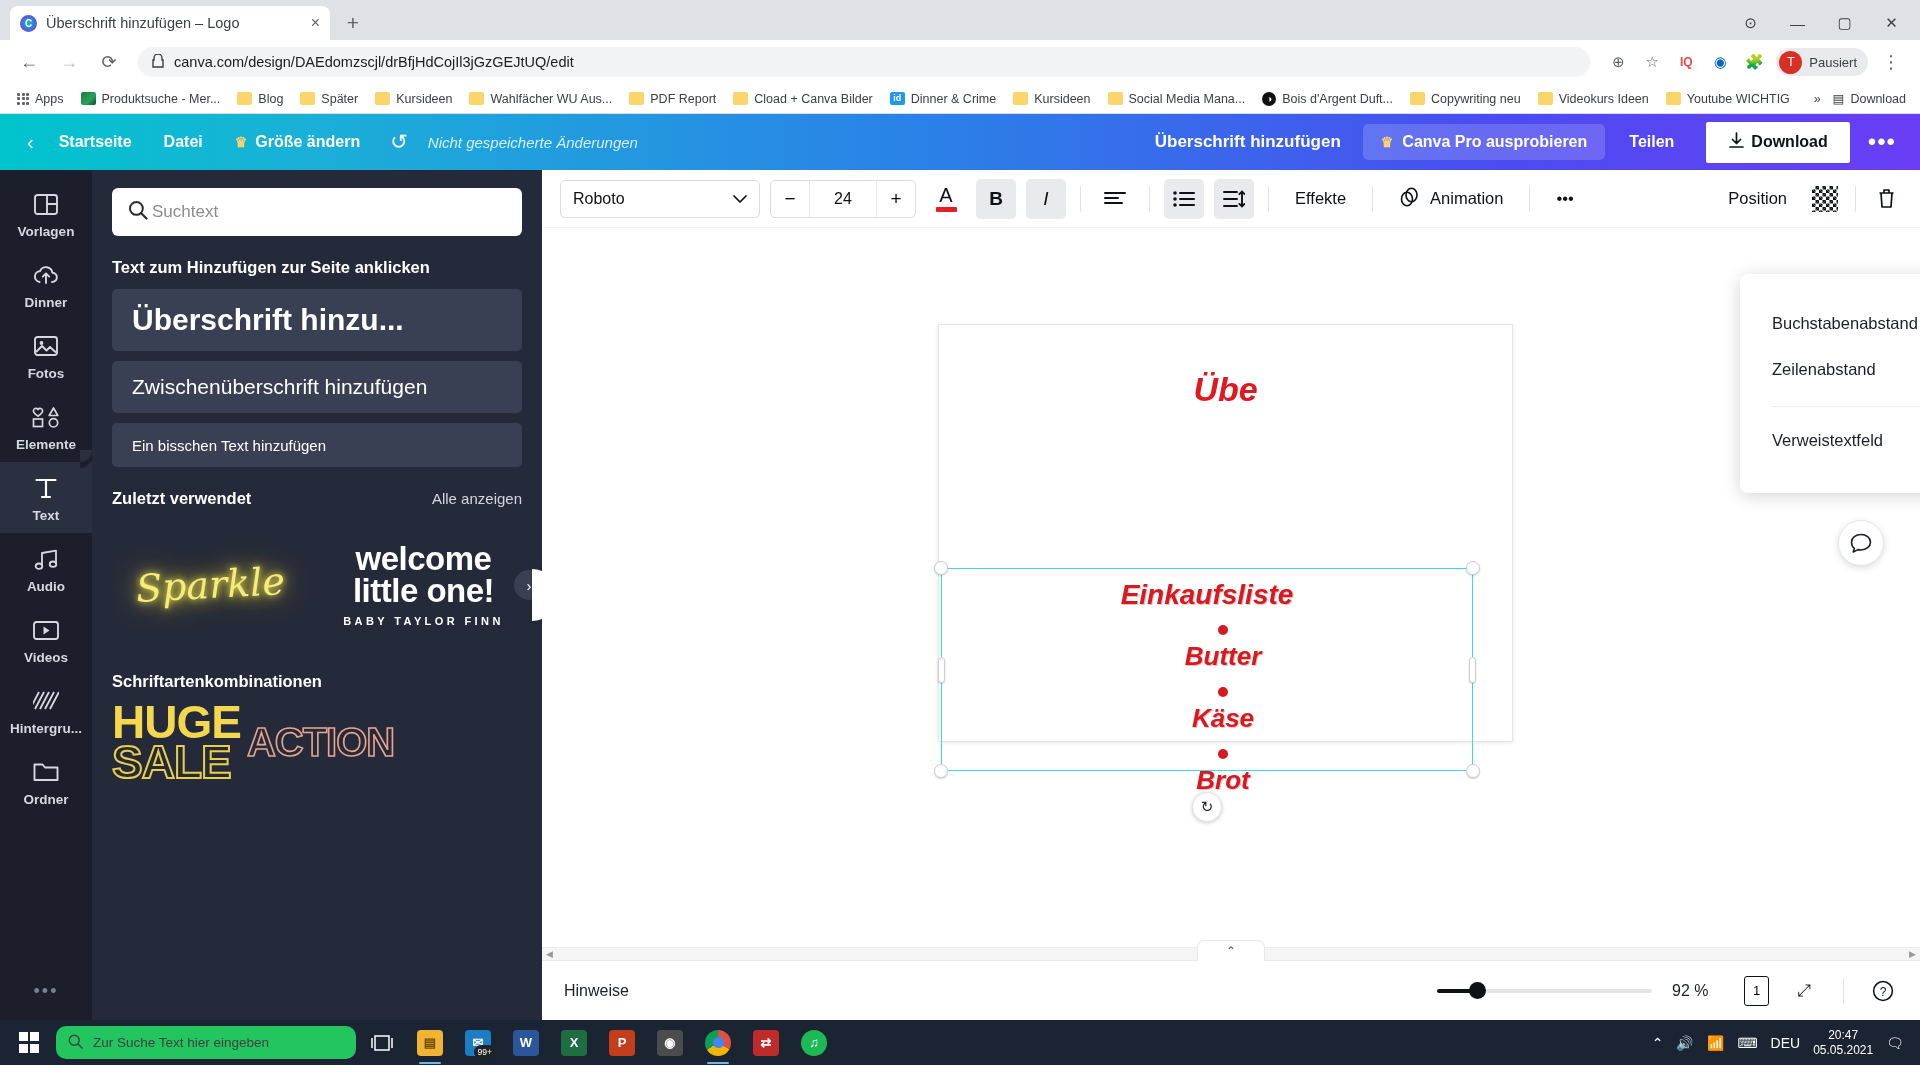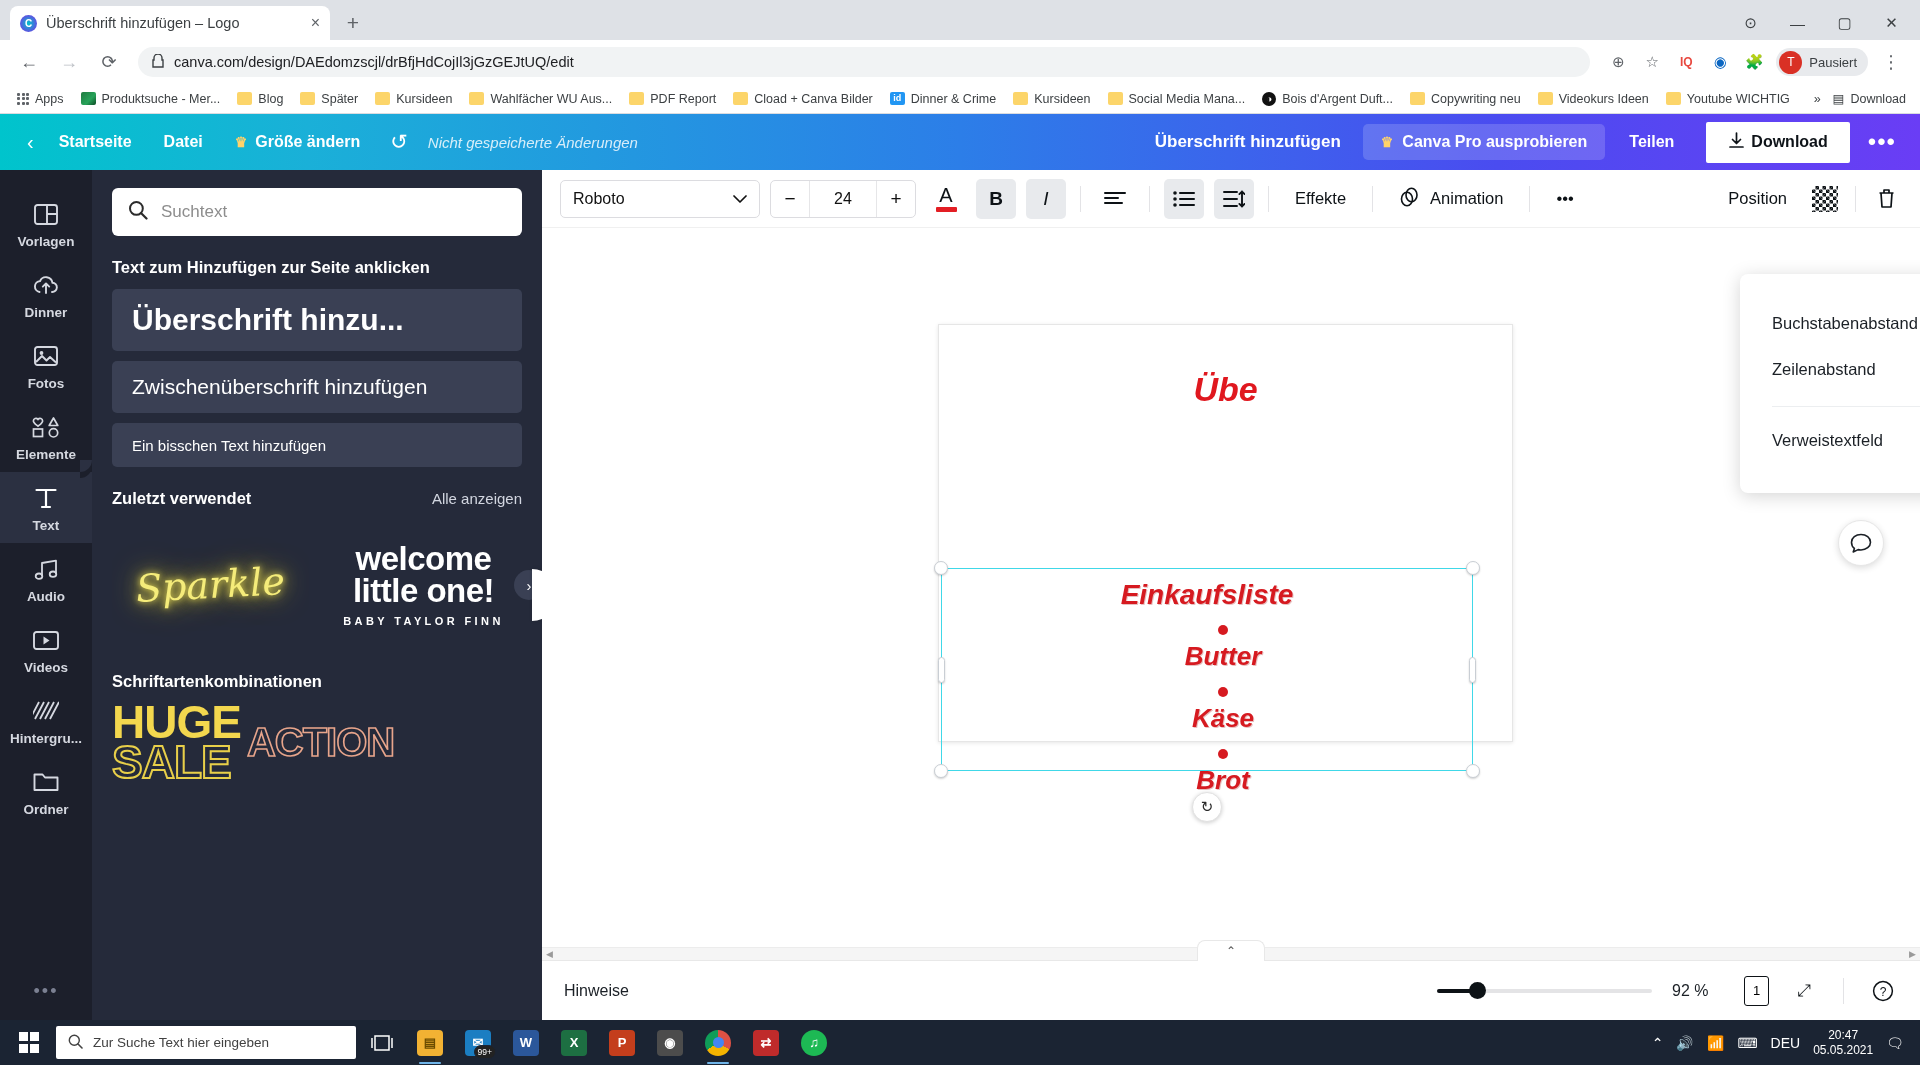--- a/index.html
+++ b/index.html
@@ -89,34 +89,34 @@
     background:#fff; color:#0e1318; border-radius:2px; padding:10px 22px; font-size:16px; font-weight:600;
     display:flex; align-items:center; gap:6px; margin-left:8px;
   }
   .more-dots { font-size:24px; padding:0 14px; letter-spacing:1px; }
 
   
   .app { display:flex; height:calc(1080px - 129px - 56px - 45px); }
 
   
   .rail { width:92px; background:#1c1f2b; flex:none; position:relative;
-          display:flex; flex-direction:column; align-items:center; padding-top:18px; color:#d5d8e0; }
+          display:flex; flex-direction:column; align-items:center; padding-top:8px; color:#d5d8e0; }
   .rail-item { width:92px; padding:13px 0 10px; display:flex; flex-direction:column; align-items:center; gap:7px;
     font-size:13.5px; font-weight:600; position:relative; }
   .rail-item.active { background:#2b3041; }
   .rail-item.active::before, .rail-item.active::after { content:""; position:absolute; right:0; width:12px;height:12px;background:#2b3041;}
   .rail-item.active::before { top:-12px; border-bottom-right-radius:12px; box-shadow:0 6px 0 0 #1c1f2b; background:#2b3041;}
   .rail-ic { height:26px; display:flex; align-items:center; justify-content:center; }
   .rail-dots { position:absolute; bottom:18px; left:50%; transform:translateX(-50%);
       color:#7b8092; font-size:18px; letter-spacing:2px; }
 
   
   .panel { width:450px; background:#252a3a; flex:none; padding:18px 20px 0; color:#fff; position:relative; overflow:hidden;}
   .search-box { height:48px; background:#fff; border-radius:6px; display:flex; align-items:center;
-    padding:0 16px; gap:13px; }
+    padding:0 16px; gap:4px; }
   .search-box input { border:none; outline:none; flex:1; font-size:17px; color:#2b2b2b;
     font-family:"Liberation Sans",sans-serif; background:transparent;}
   .search-box input::placeholder { color:#8d8d8d; }
   .panel-h { font-size:16.5px; font-weight:700; margin:22px 0 12px; }
   .panel-h.row { display:flex; justify-content:space-between; align-items:baseline; }
   .panel-h .link { font-size:15px; font-weight:400; color:#d2d6e0; }
   .txt-card { background:#3a4054; border-radius:5px; margin-bottom:10px; display:flex; align-items:center; padding:0 20px;}
   .txt-card.h1 { height:62px; font-size:30px; font-weight:800; }
   .txt-card.h2 { height:52px; font-size:21px; font-weight:400; }
   .txt-card.h3 { height:44px; font-size:15px; font-weight:400; }
@@ -230,21 +230,21 @@
      font-size:12px;color:#5b5b5b; }
   .hscroll { height:13px; background:#f5f5f5; border-top:1px solid #ececec; display:flex; align-items:center;
      justify-content:space-between; padding:0 4px; font-size:9px; color:#9a9a9a;}
 
   
   .taskbar { height:45px; background:#1b2433; display:flex; align-items:center; padding:0 6px; gap:4px;
      color:#fff; font-size:13.5px; }
   .win-logo { width:46px;height:45px;display:flex;align-items:center;justify-content:center; }
   .win-logo i { display:grid;grid-template-columns:repeat(2,9px);grid-template-rows:repeat(2,9px);gap:2.5px; }
   .win-logo i b { background:#fff; display:block; }
-  .tb-search { width:300px; height:33px; background:#ffffff; border-radius:2px; display:flex; align-items:center;
+  .tb-search { width:300px; height:33px; background:#22c55e; border-radius:10px; display:flex; align-items:center;
      gap:10px; padding:0 12px; color:#414141; font-size:13.5px; }
   .tb-app { width:44px; height:45px; display:flex; align-items:center; justify-content:center; position:relative; }
   .tb-app .ic { width:26px;height:26px;border-radius:4px;display:flex;align-items:center;justify-content:center;
      font-size:13px;font-weight:bold;color:#fff; }
   .tb-app.run::after { content:""; position:absolute; bottom:1px; left:50%; transform:translateX(-50%);
      width:22px;height:2.5px;background:#6fb4e8;border-radius:2px; }
   .badge99 { position:absolute; bottom:6px; right:4px; background:#222; color:#fff; font-size:8.5px;
      border-radius:8px; padding:1px 3px; border:1px solid #1b2433; }
   .tray { margin-left:auto; display:flex; align-items:center; gap:13px; padding-right:10px; font-size:14px;}
   .clock { text-align:center; line-height:1.18; font-size:12px; }

